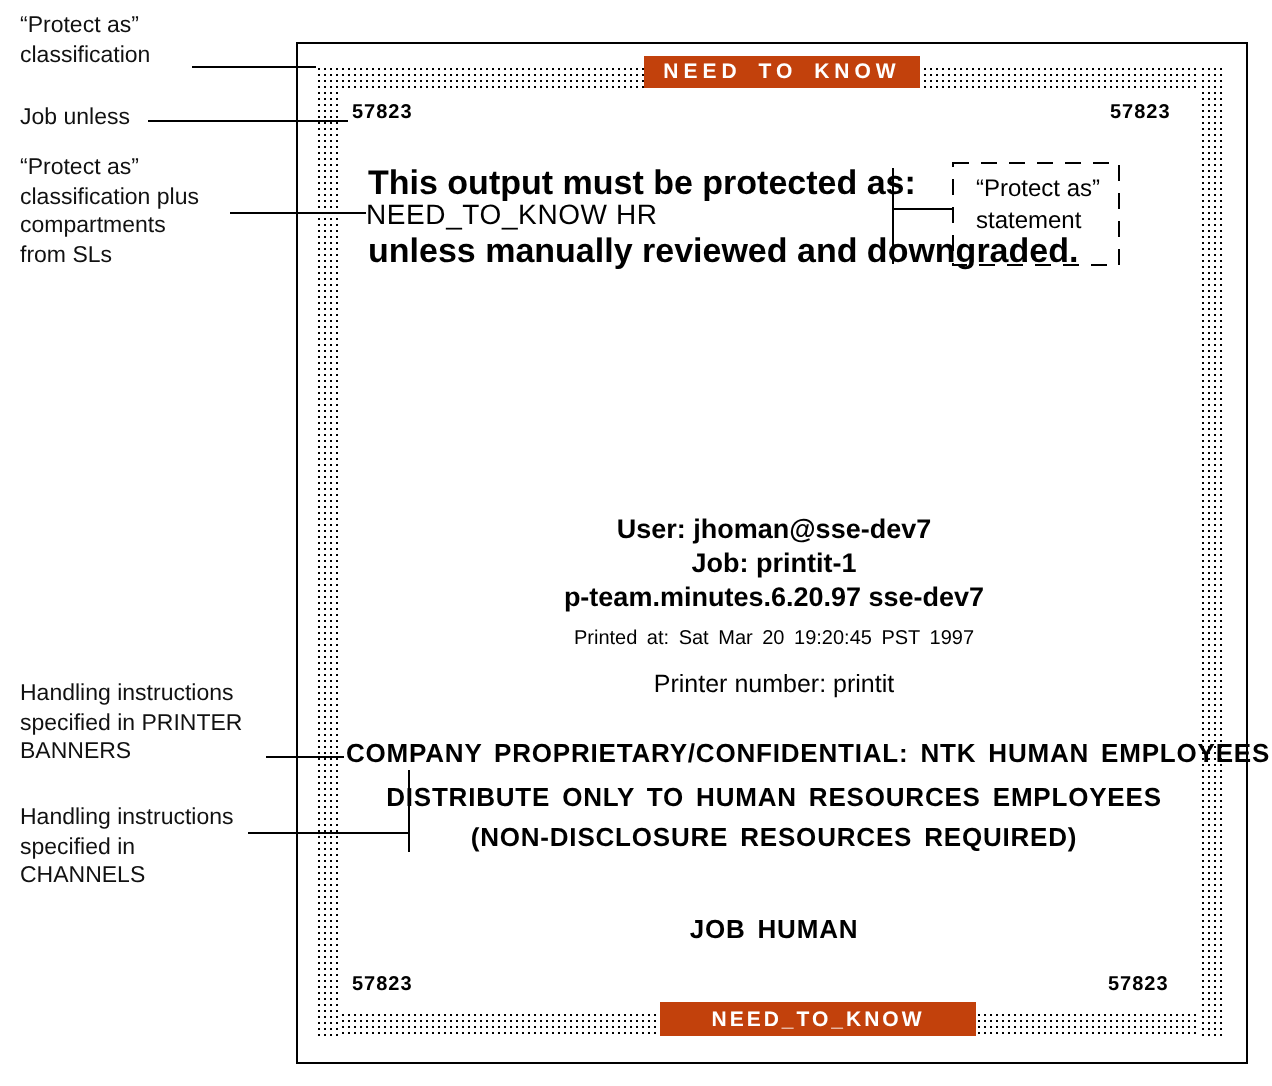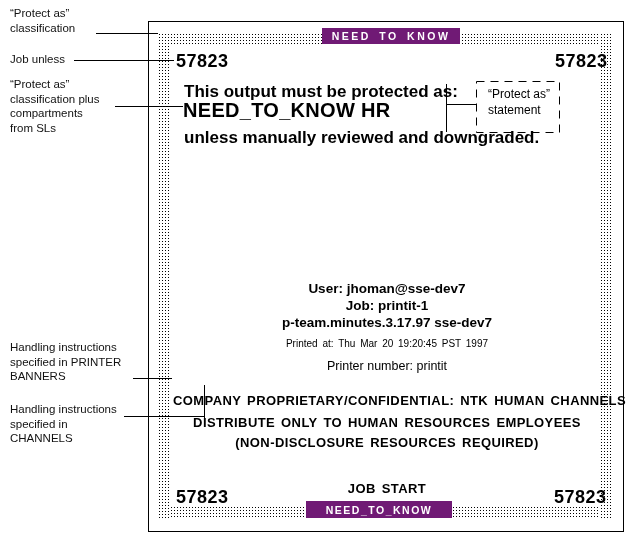--- a/index.html
+++ b/index.html
@@ -20,28 +20,28 @@
   .page-frame{
     left:148px;top:21px;width:476px;height:511px;
     border:1px solid #000;background:#fff;box-sizing:border-box;
   }
   .stipple{
     background-color:#fff;
     background-image:radial-gradient(circle,#000 26%,transparent 27%);
     background-size:3px 3px;
   }
   .black-bar{
-    background:#701a75;color:#fff;display:flex;align-items:center;justify-content:center;
+    background:#c2410c;color:#fff;display:flex;align-items:center;justify-content:center;
     font-weight:bold;font-size:10.5px;letter-spacing:2.5px;word-spacing:3px;
     white-space:nowrap;
   }
-  .jobnum{font-weight:bold;font-size:18px;letter-spacing:0.5px;}
+  .jobnum{font-weight:bold;font-size:10px;letter-spacing:0.5px;}
   .protect-notice-line{font-size:17px;white-space:nowrap;font-weight:bold;}
-  .protect-classification{font-size:20px;font-weight:bold;letter-spacing:0.3px;white-space:nowrap;}
-  .center-col{left:173px;width:428px;text-align:center;margin-top:24px;}
+  .protect-classification{font-size:14px;font-weight:normal;letter-spacing:0.3px;white-space:nowrap;}
+  .center-col{left:173px;width:428px;text-align:center;}
   .jobinfo-bold{font-size:13.5px;font-weight:bold;white-space:nowrap;}
   .printed-at{font-size:10px;word-spacing:2px;white-space:nowrap;}
   .queue{font-size:12.5px;white-space:nowrap;}
   .handling-bold{font-size:13px;font-weight:bold;letter-spacing:0.4px;word-spacing:2px;white-space:nowrap;}
   
   .statement-text{
     font-size:12px;line-height:16px;white-space:pre-line;
   }
 </style>
 </head>
@@ -50,43 +50,43 @@
 <div class="abs page-frame"></div>
 
 <div class="abs stipple" style="left:158px;top:33px;width:455px;height:11px;"></div>
 <div class="abs stipple" style="left:158px;top:506px;width:455px;height:12px;"></div>
 <div class="abs stipple" style="left:158px;top:33px;width:13px;height:485px;"></div>
 <div class="abs stipple" style="left:600px;top:33px;width:13px;height:485px;"></div>
 
 <div class="abs black-bar" style="left:322px;top:28px;width:138px;height:16px;">
   <span>NEED TO KNOW</span>
 </div>
-<div class="abs black-bar" style="left:306px;top:501px;width:146px;height:17px;letter-spacing:1.5px;">
+<div class="abs black-bar" style="left:330px;top:501px;width:158px;height:17px;letter-spacing:1.5px;">
   <span>NEED_TO_KNOW</span>
 </div>
 
 <div class="abs jobnum" style="left:176px;top:51px;">57823</div>
 <div class="abs jobnum" style="left:555px;top:51px;">57823</div>
 <div class="abs jobnum" style="left:176px;top:487px;">57823</div>
 <div class="abs jobnum" style="left:554px;top:487px;">57823</div>
 
 <div class="abs protect-notice-line" style="left:184px;top:82px;">This output must be protected as:</div>
 <div class="abs protect-classification" style="left:183px;top:99px;">NEED_TO_KNOW HR</div>
-<div class="abs protect-notice-line" style="left:184px;top:128px;">unless manually reviewed and downgraded.</div>
+<div class="abs protect-notice-line" style="left:184px;top:116px;">unless manually reviewed and downgraded.</div>
 
 <div class="abs center-col jobinfo-bold" style="top:257px;">User: jhoman@sse-dev7</div>
 <div class="abs center-col jobinfo-bold" style="top:274px;">Job: printit-1</div>
-<div class="abs center-col jobinfo-bold" style="top:291px;">p-team.minutes.3.17.97 sse-dev7</div>
-<div class="abs center-col printed-at" style="top:314px;">Printed at: Thu Mar 20 19:20:45 PST 1997</div>
+<div class="abs center-col jobinfo-bold" style="top:291px;">p-team.minutes.6.20.97 sse-dev7</div>
+<div class="abs center-col printed-at" style="top:314px;">Printed at: Sat Mar 20 19:20:45 PST 1997</div>
 <div class="abs center-col queue" style="top:335px;">Printer number: printit</div>
 
-<div class="abs center-col handling-bold" style="top:369px;">COMPANY PROPRIETARY/CONFIDENTIAL: NTK HUMAN CHANNELS</div>
+<div class="abs center-col handling-bold" style="top:369px;">COMPANY PROPRIETARY/CONFIDENTIAL: NTK HUMAN EMPLOYEES</div>
 <div class="abs center-col handling-bold" style="top:391px;">DISTRIBUTE ONLY TO HUMAN RESOURCES EMPLOYEES</div>
 <div class="abs center-col handling-bold" style="top:411px;">(NON-DISCLOSURE RESOURCES REQUIRED)</div>
-<div class="abs center-col handling-bold" style="top:457px;">JOB START</div>
+<div class="abs center-col handling-bold" style="top:457px;">JOB HUMAN</div>
 
 <div class="abs callout-label" style="left:10px;top:6px;">“Protect as”
 classification</div>
 <div class="abs callout-label" style="left:10px;top:52px;">Job unless</div>
 <div class="abs callout-label" style="left:10px;top:77px;">“Protect as”
 classification plus
 compartments
 from SLs</div>
 <div class="abs callout-label" style="left:10px;top:340px;">Handling instructions
 specified in PRINTER

